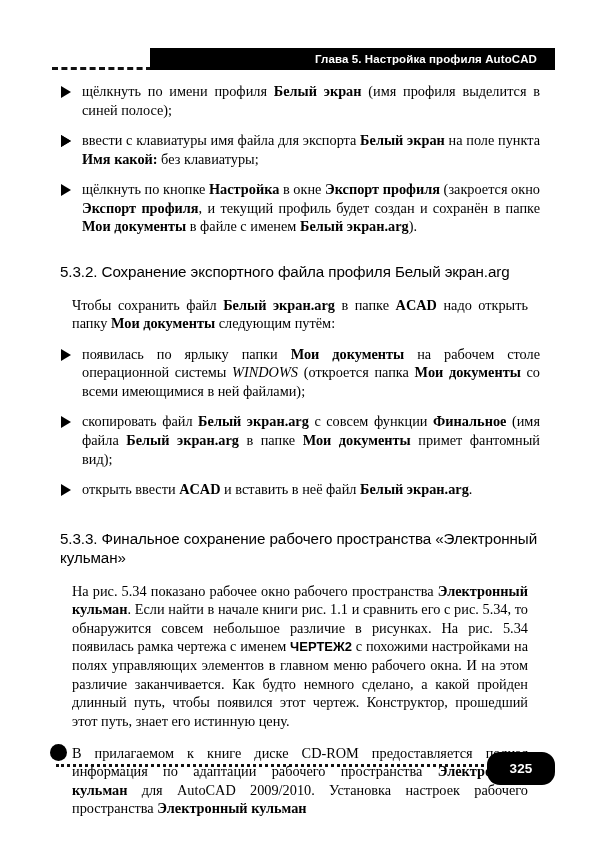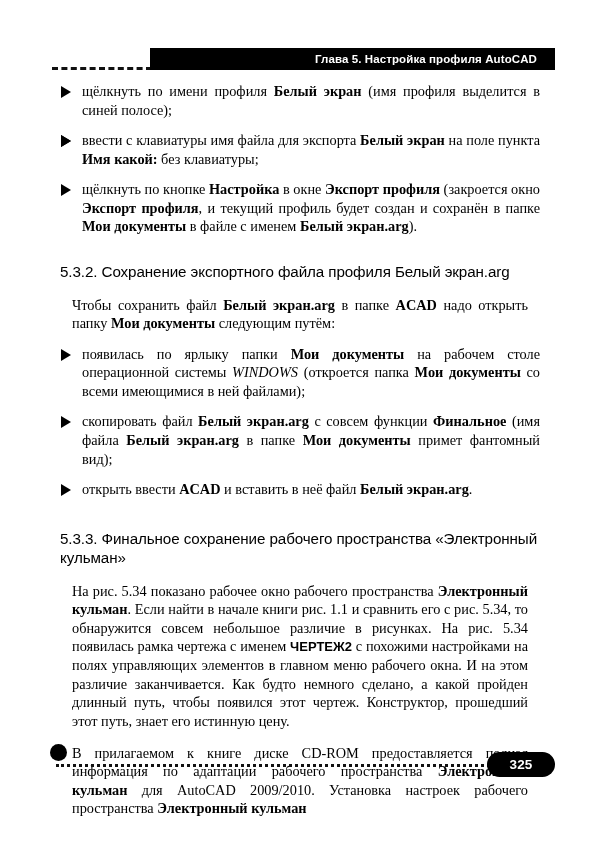--- a/index.html
+++ b/index.html
@@ -158,21 +158,21 @@
     top: 22px;
     width: 434px;
     height: 0;
     border-top: 3px dotted #111111;
   }
   .footer-pill {
     position: absolute;
     left: 487px;
     top: 10px;
     width: 68px;
-    height: 25px;
+    height: 33px;
     background: #000000;
     border-radius: 13px;
     display: flex;
     align-items: center;
     justify-content: center;
   }
   .footer-pagenum {
     color: #ffffff;
     font-family: "Liberation Sans", "DejaVu Sans", sans-serif;
     font-weight: bold;

